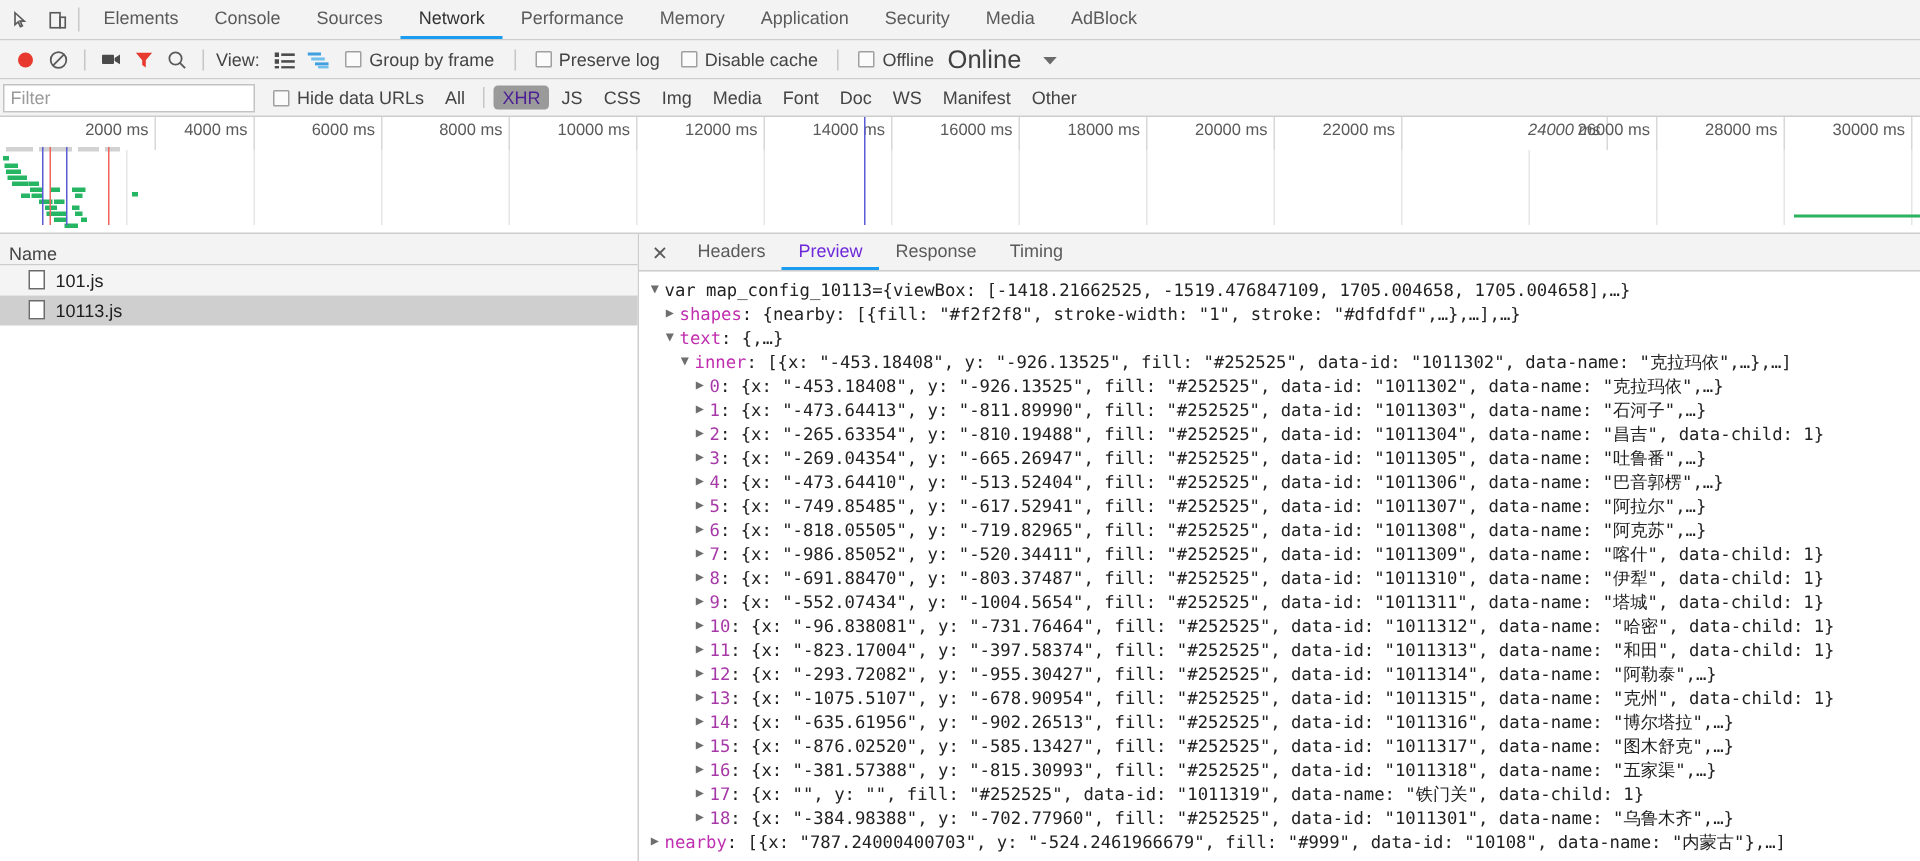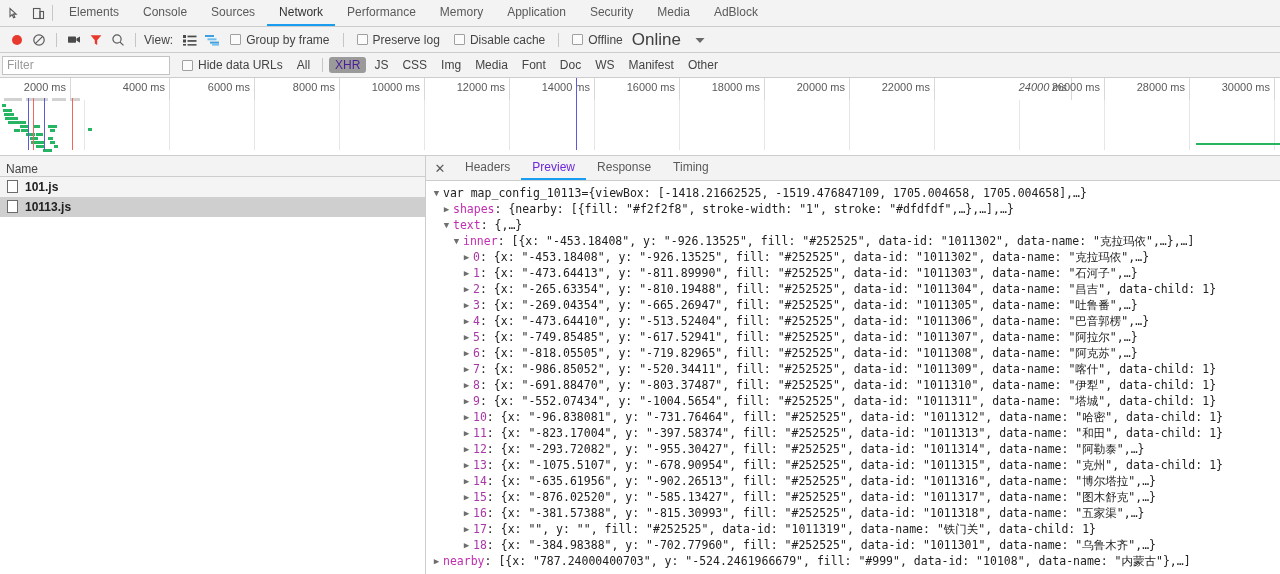--- a/index.html
+++ b/index.html
@@ -104,23 +104,22 @@
     display: flex; flex-direction: column;
     border-right: 1px solid #cdcdcd; background: #fff;
   }
   .listhdr {
     height: 21px; min-height: 21px; display: flex; align-items: flex-end;
     background: #f3f3f3; border-bottom: 1px solid #cdcdcd;
     padding-left: 6px; font-size: 12px; color: #444;
   }
   .listrow {
     height: 20px; display: flex; align-items: center;
-    padding-left: 7px; font-size: 12px; color: #202020; cursor: pointer;
+    padding-left: 19px; font-size: 12px; color: #202020; cursor: pointer;
     border-bottom: 1px solid transparent;
-    font-weight: bold;
   }
   .listrow.odd { background: #f4f4f4; }
   .listrow.selected { background: #cfcfcf; }
   .doc-icon {
     width: 11px; height: 13px; border: 1px solid #6b6b6b;
     background: #fff; margin-right: 7px; flex: none;
   }
 
   .right-pane { flex: 1; display: flex; flex-direction: column; min-width: 0; background: #fff; }
   .detail-tabs {
@@ -302,21 +301,21 @@
     <div class="ftype">Media</div>
     <div class="ftype">Font</div>
     <div class="ftype">Doc</div>
     <div class="ftype">WS</div>
     <div class="ftype">Manifest</div>
     <div class="ftype">Other</div>
   </div>
 
   <div class="overview">
     <div class="ov-ruler">
-      <div class="ov-tick" style="left:0px;width:71px;padding-left:42px;">
+      <div class="ov-tick" style="left:0px;width:104px;padding-left:42px;">
           <span>2000 ms</span>
         </div>
       <div class="ov-tick" style="left:85px;width:85px;">
           <span>4000 ms</span>
         </div>
       <div class="ov-tick" style="left:170px;width:85px;">
           <span>6000 ms</span>
         </div>
       <div class="ov-tick" style="left:255px;width:85px;">
           <span>8000 ms</span>

